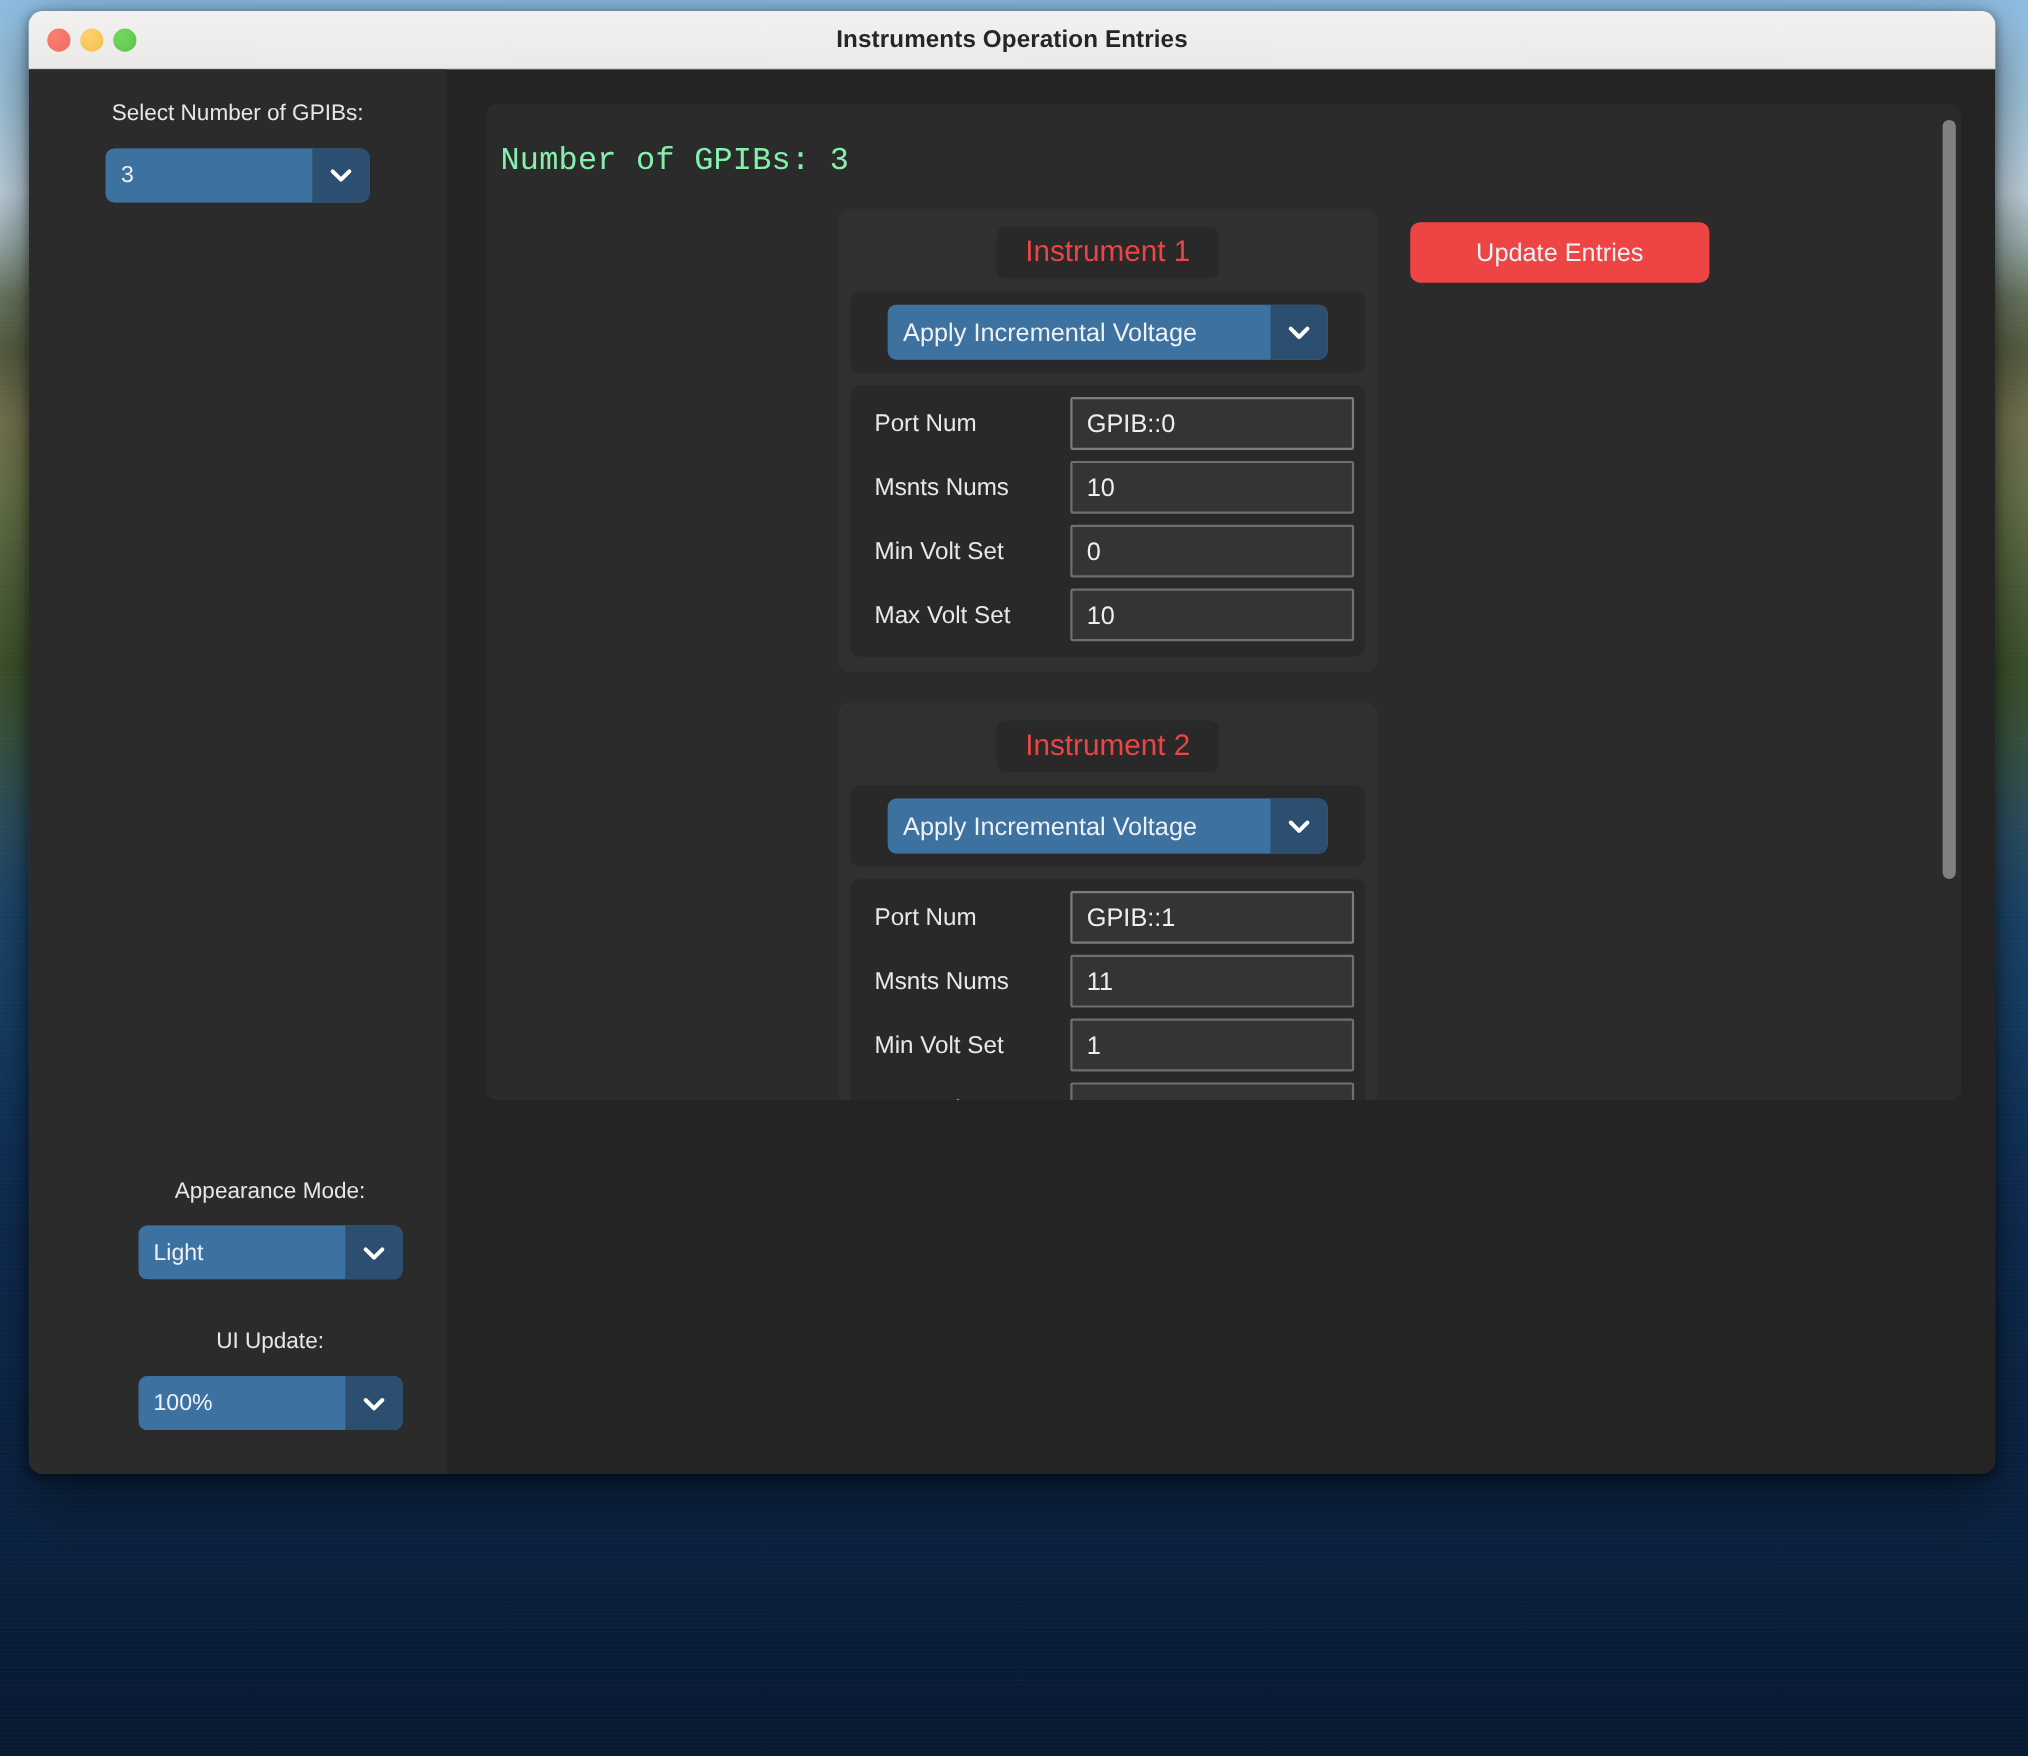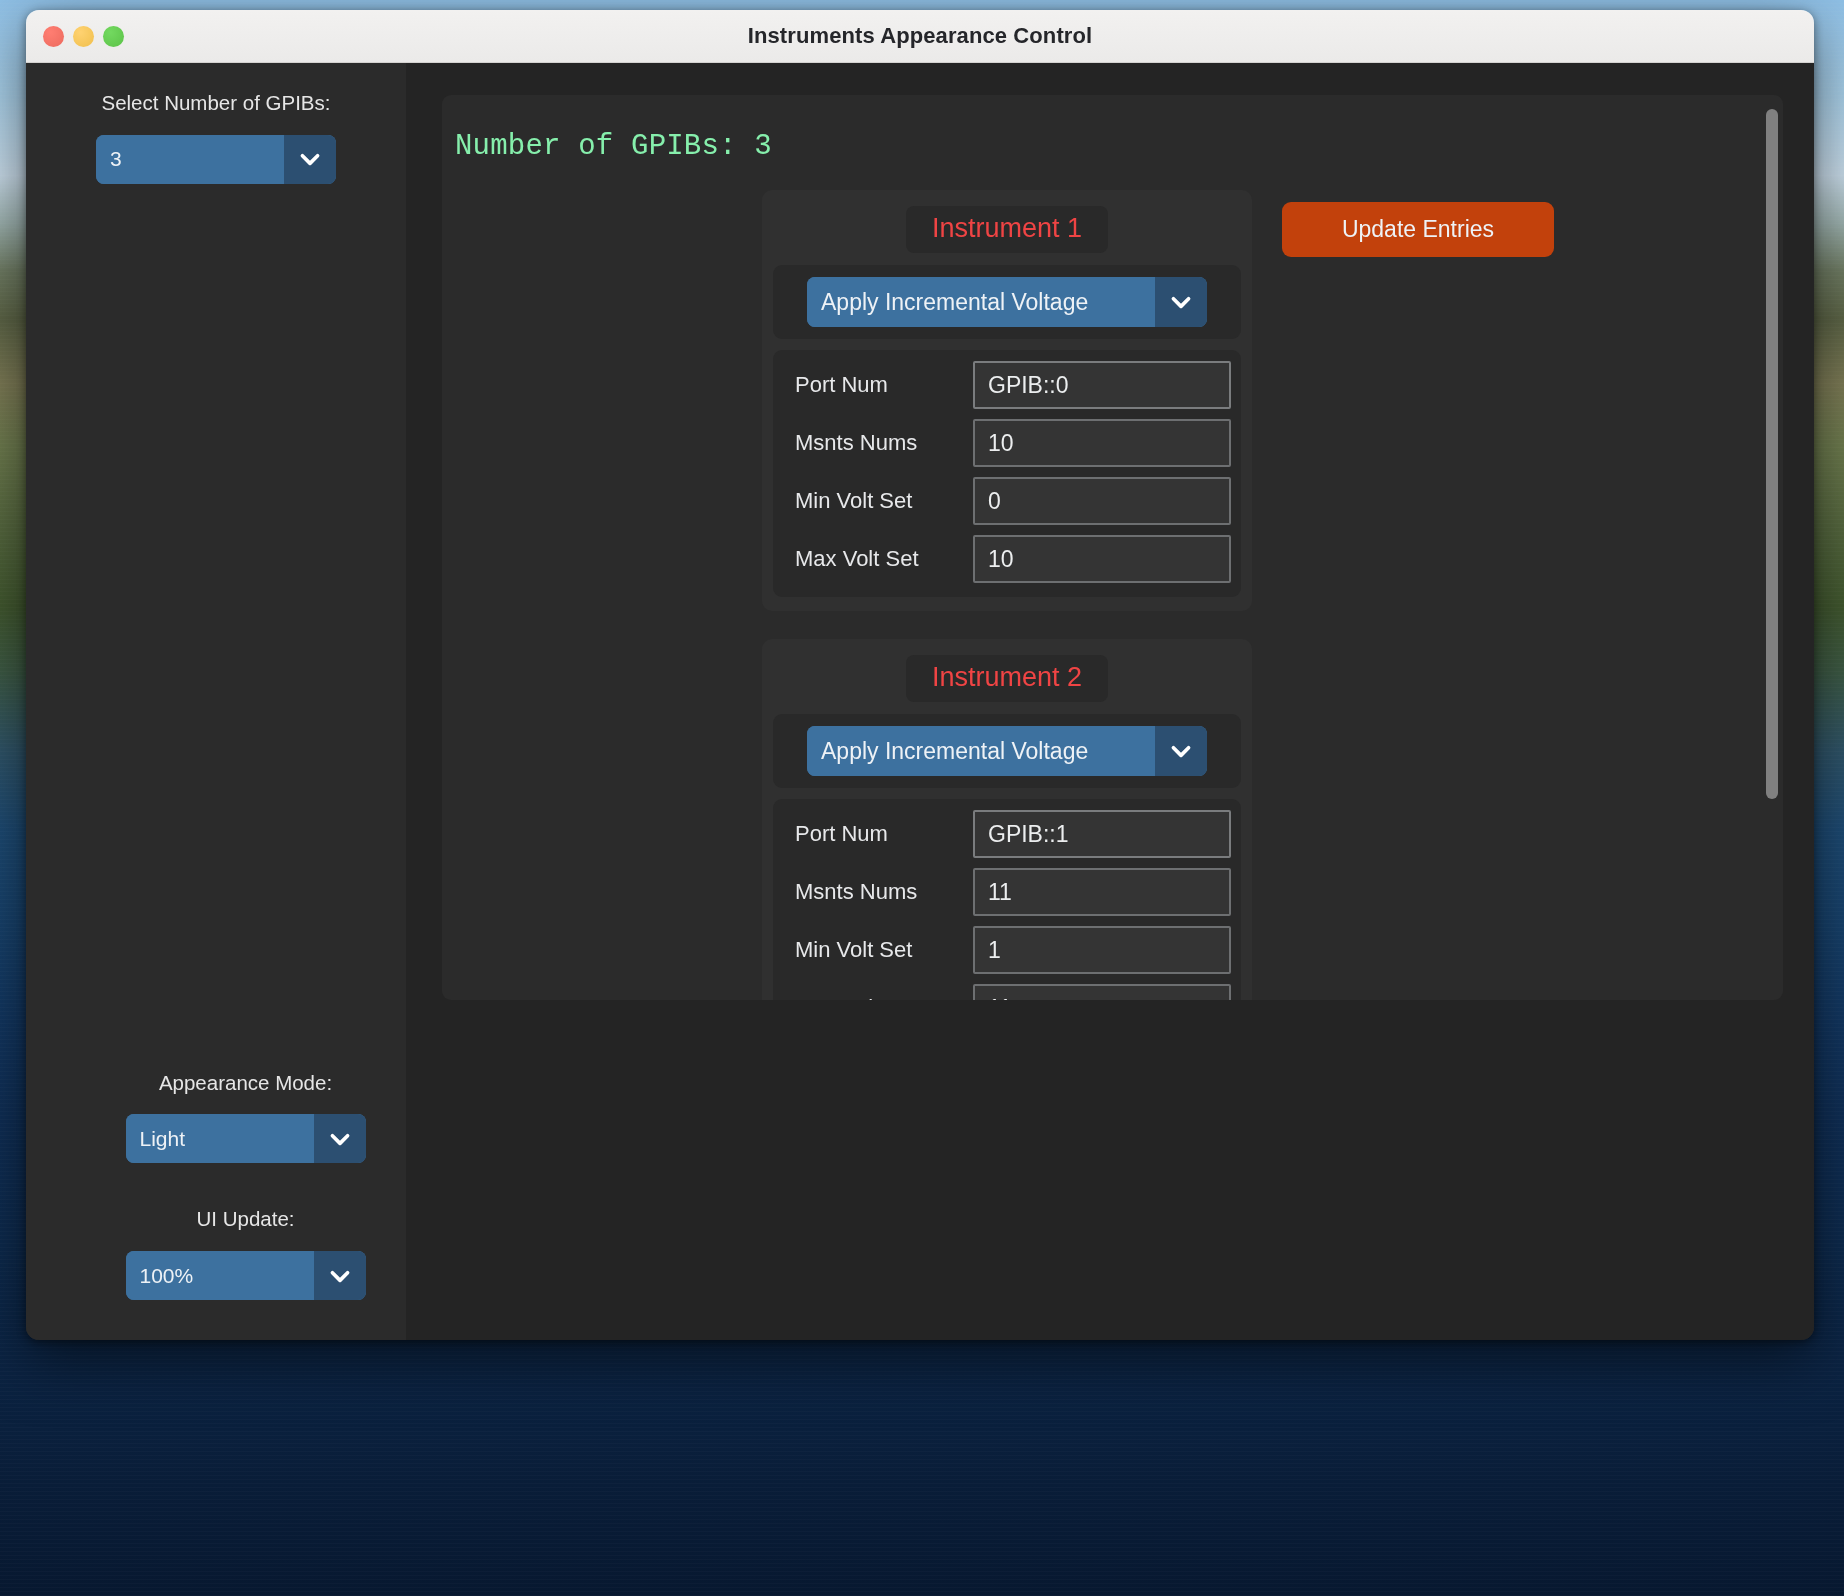--- a/index.html
+++ b/index.html
@@ -286,21 +286,21 @@
     white-space: nowrap;
   }
   .field-input.focused { border-color: #7a7c7e; }
 
   #update-entries {
     position: absolute;
     left: 840px;
     top: 12px;
     width: 272px;
     height: 55px;
-    background: #c2410c;
+    background: #ef4444;
     border: none;
     border-radius: 9px;
     color: #eef2f6;
     font-size: 23px;
     font-family: inherit;
     cursor: pointer;
   }
 
   
   #vscroll-track {
@@ -328,21 +328,21 @@
 <div id="desktop"></div>
 
 <div id="app-window">
 
   <div id="titlebar">
     <div id="traffic-lights">
       <span class="light close"></span>
       <span class="light min"></span>
       <span class="light max"></span>
     </div>
-    <div id="window-title">Instruments Appearance Control</div>
+    <div id="window-title">Instruments Operation Entries</div>
   </div>
 
   <div id="window-body">
 
     <div id="sidebar">
 
       <div class="side-label">Select Number of GPIBs:</div>
 
       <div class="optmenu sidebar-top-menu">
         <span class="om-label">3</span>

